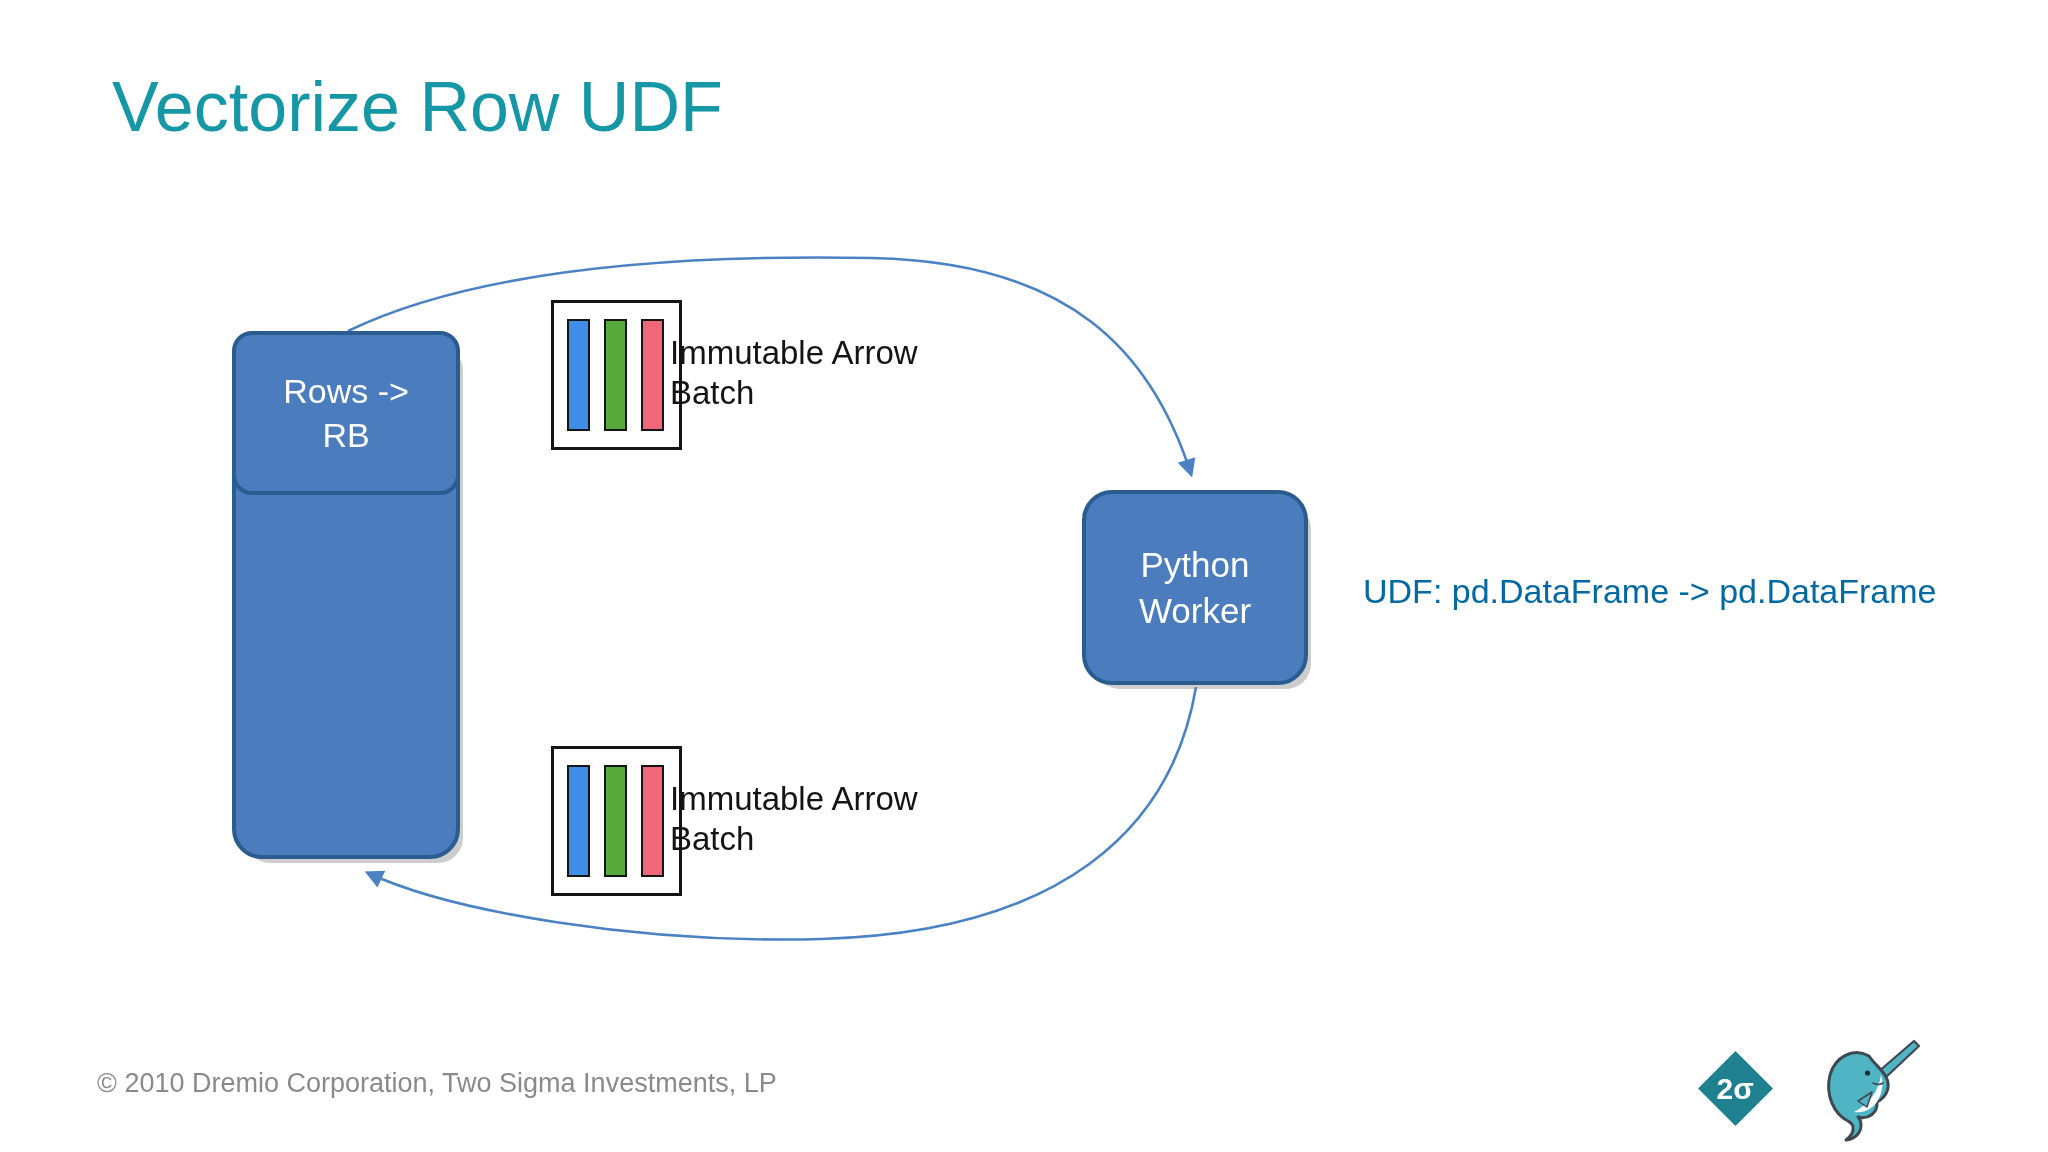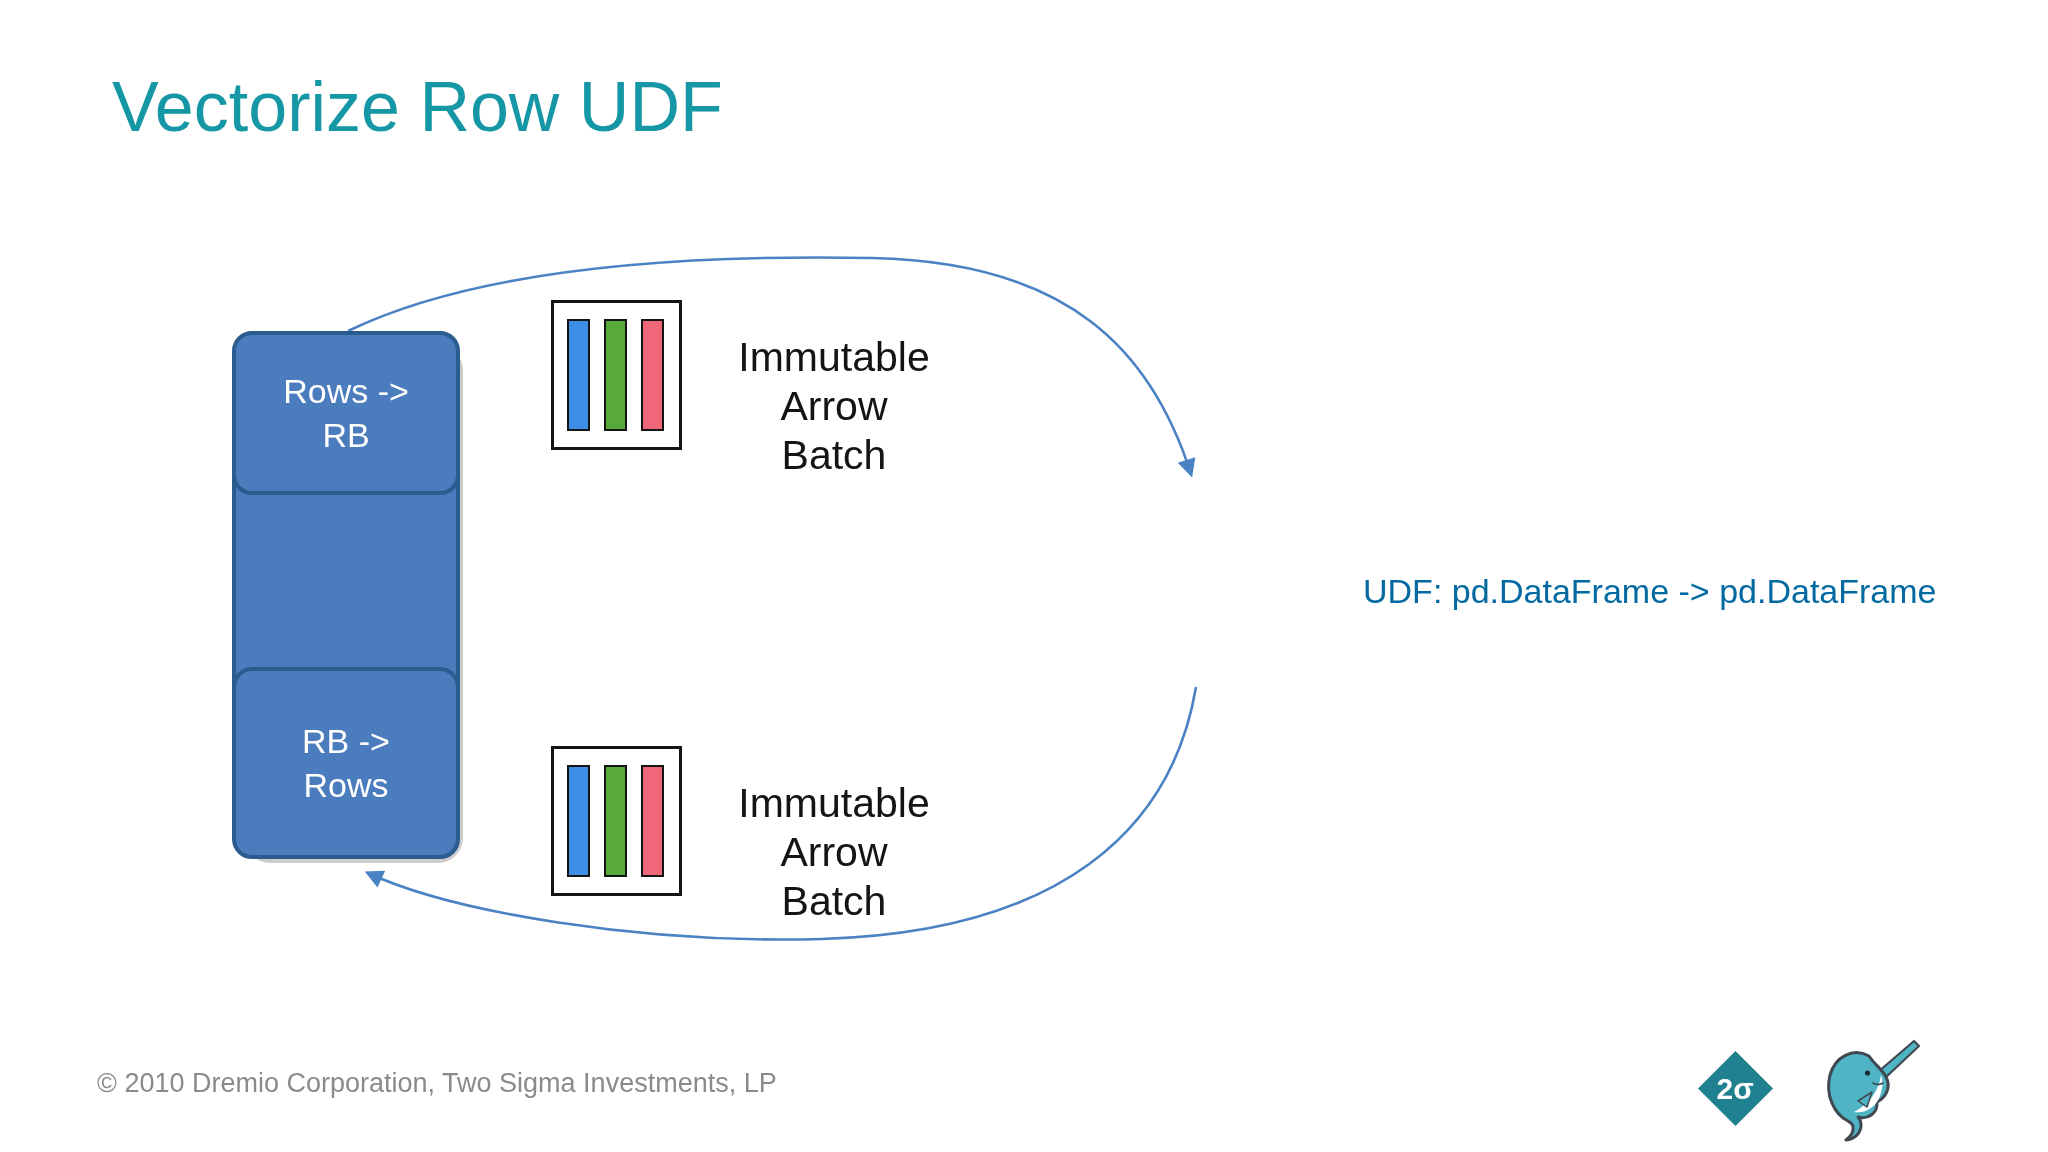--- a/index.html
+++ b/index.html
@@ -50,22 +50,22 @@
     background:#ffffff;border:3px solid #141414;
   }
   .batch-top{left:551px;top:300px;}
   .batch-bottom{left:551px;top:746px;}
   .bar{position:absolute;top:16px;width:23px;height:112px;box-sizing:border-box;border:2.5px solid #141414;}
   .bar-1{left:13px;background:#3e8de6;}
   .bar-2{left:50px;background:#57a93a;}
   .bar-3{left:87px;background:#ef6779;}
 
   .batch-label{
-    position:absolute;left:684px;width:300px;text-align:center;
-    font-size:41px;line-height:1.2;color:#141414;white-space:pre-line;
+    position:absolute;left:670px;width:300px;
+    font-size:33px;line-height:1.2;color:#141414;white-space:pre-line;
   }
   .label-top{top:333px;}
   .label-bottom{top:779px;}
 
   .udf-note{position:absolute;left:1363px;top:574px;font-size:34px;line-height:1;color:#0369a1;}
 
   .footer{position:absolute;left:97px;top:1068px;font-size:27px;color:#8a8a8a;}
 
   
   .ts-logo{
@@ -92,42 +92,42 @@
     </defs>
     <path class="flow" d="M 348 331 C 470 272, 660 254, 872 258 C 1070 262, 1152 352, 1191 474" marker-end="url(#ah)"></path>
     <path class="flow" d="M 1196 687 C 1172 830, 1060 932, 822 939 C 640 944, 452 912, 368 873" marker-end="url(#ah)"></path>
   </svg>
 
   <div class="stack">
     <div class="stack-box stack-top">
       <span class="node-text">Rows -&gt;
 RB</span>
     </div>
-    <div class="stack-box stack-bottom">
-      <span class="node-text">RB -&gt;
-Rows</span>
-    </div>
   </div>
 
   <div class="batch batch-top">
     <div class="bar bar-1"></div>
     <div class="bar bar-2"></div>
     <div class="bar bar-3"></div>
   </div>
   <div class="batch-label label-top">Immutable Arrow
 Batch</div>
 
   <div class="batch batch-bottom">
     <div class="bar bar-1"></div>
     <div class="bar bar-2"></div>
     <div class="bar bar-3"></div>
   </div>
   <div class="batch-label label-bottom">Immutable Arrow
 Batch</div>
 
+  <div class="worker">
+    <span class="node-text">Python
+Worker</span>
+  </div>
 
   <div class="udf-note">UDF: pd.DataFrame -&gt; pd.DataFrame</div>
 
   <div class="footer">© 2010 Dremio Corporation, Two Sigma Investments, LP</div>
 
   <div class="ts-logo">
     <span class="ts-text">2σ</span>
   </div>
 
   <svg class="narwhal" viewBox="0 0 170 125" aria-hidden="true">

